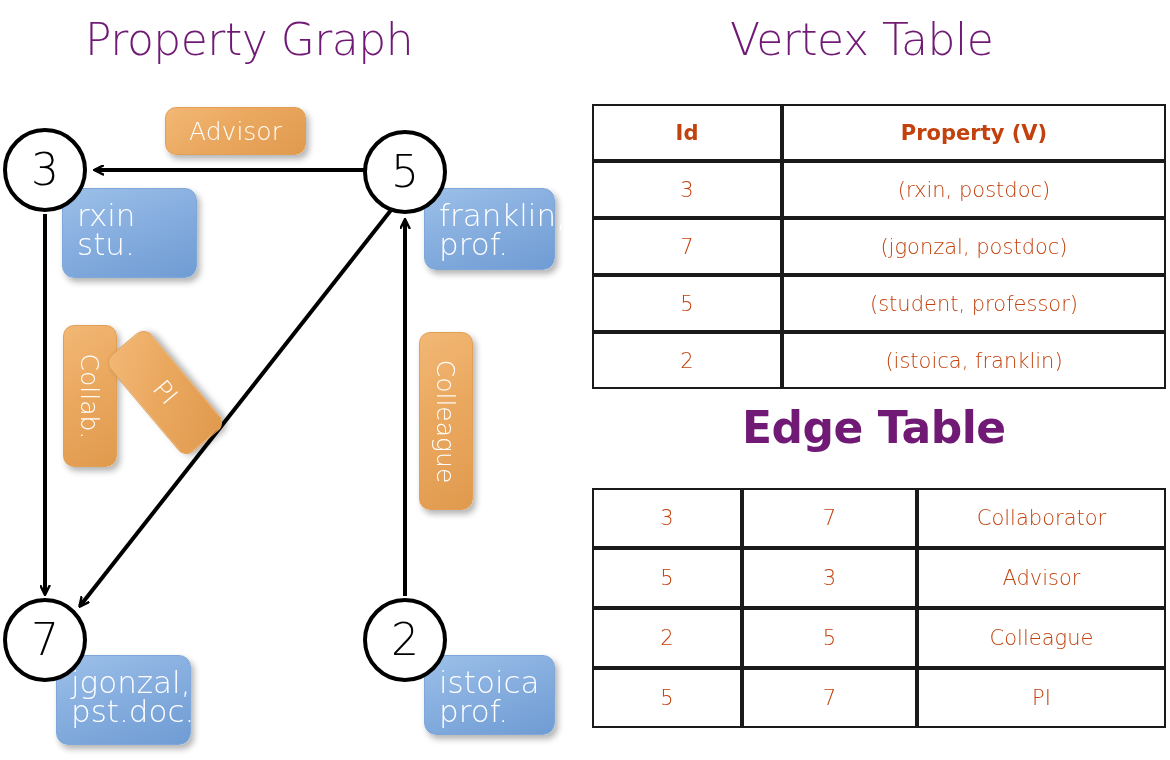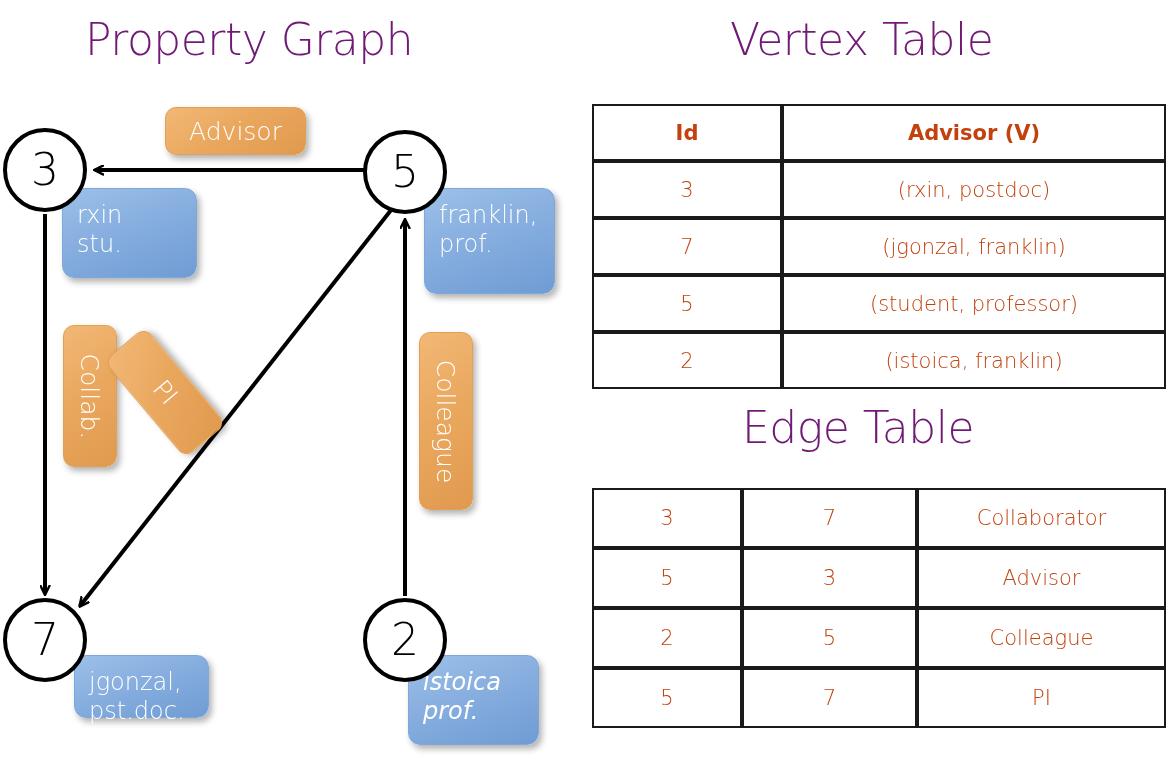--- a/index.html
+++ b/index.html
@@ -22,21 +22,21 @@
     font-family: "DejaVu Sans", sans-serif;
     font-weight: 300;
     font-size: 44px;
     letter-spacing: -0.5px;
     color: #701a75;
     white-space: nowrap;
     line-height: 1;
   }
   #title-property-graph { left: 85px;  top: 18px; }
   #title-vertex-table   { left: 718px; top: 18px; margin-left: 12px; }
-  #title-edge-table     { left: 742px; top: 406px; }
+  #title-edge-table     { left: 742px; top: 406px; font-weight: bold; }
 
   
   #graph-panel {
     position: absolute;
     left: 0; top: 0;
     width: 585px; height: 760px;
   }
   #graph-svg {
     position: absolute;
     left: 0; top: 0;
@@ -68,29 +68,29 @@
   .prop-box {
     position: absolute;
     box-sizing: border-box;
     border-radius: 12px;
     background: linear-gradient(160deg, #9cc0e8 0%, #89b0e0 40%, #6f9cd4 100%);
     border: 1px solid #7ea8da;
     box-shadow: 3px 4px 6px rgba(0,0,0,0.30);
     color: #ffffff;
     font-family: "DejaVu Sans", sans-serif;
     font-weight: 300;
-    font-size: 24px;
+    font-size: 31px;
     line-height: 29px;
     padding: 12px 0 0 14px;
     white-space: pre-line;
   }
   #prop-box-rxin     { left: 62px;  top: 188px; width: 135px; height: 90px; }
-  #prop-box-franklin { left: 424px; top: 188px; width: 131px; height: 106px; }
-  #prop-box-jgonzal  { left: 74px;  top: 655px; width: 135px; height: 63px; }
-  #prop-box-istoica  { left: 408px; top: 655px; width: 131px; height: 90px; font-style: italic; }
+  #prop-box-franklin { left: 424px; top: 188px; width: 131px; height: 82px; }
+  #prop-box-jgonzal  { left: 56px;  top: 655px; width: 135px; height: 90px; }
+  #prop-box-istoica  { left: 424px; top: 655px; width: 131px; height: 80px; }
 
   
   .edge-label {
     position: absolute;
     box-sizing: border-box;
     border-radius: 11px;
     background: linear-gradient(145deg, #f2b876 0%, #eaa85f 45%, #e09a4e 100%);
     border: 1px solid #e2a055;
     box-shadow: 3px 4px 6px rgba(0,0,0,0.30);
     color: #ffffff;
@@ -213,29 +213,29 @@
 <div class="title" id="title-vertex-table">Vertex Table</div>
 
 <table class="grid" id="vertex-table">
   <colgroup>
       <col class="c-id">
       <col class="c-prop">
     </colgroup>
   <tbody>
     <tr>
       <td class="hdr">Id</td>
-      <td class="hdr fill-v">Advisor (V)</td>
+      <td class="hdr fill-v">Property (V)</td>
     </tr>
     <tr>
       <td>3</td>
       <td class="fill-v">(rxin, postdoc)</td>
     </tr>
     <tr>
       <td>7</td>
-      <td class="fill-v">(jgonzal, franklin)</td>
+      <td class="fill-v">(jgonzal, postdoc)</td>
     </tr>
     <tr>
       <td>5</td>
       <td class="fill-v">(student, professor)</td>
     </tr>
     <tr>
       <td>2</td>
       <td class="fill-v">(istoica, franklin)</td>
     </tr>
   </tbody>

